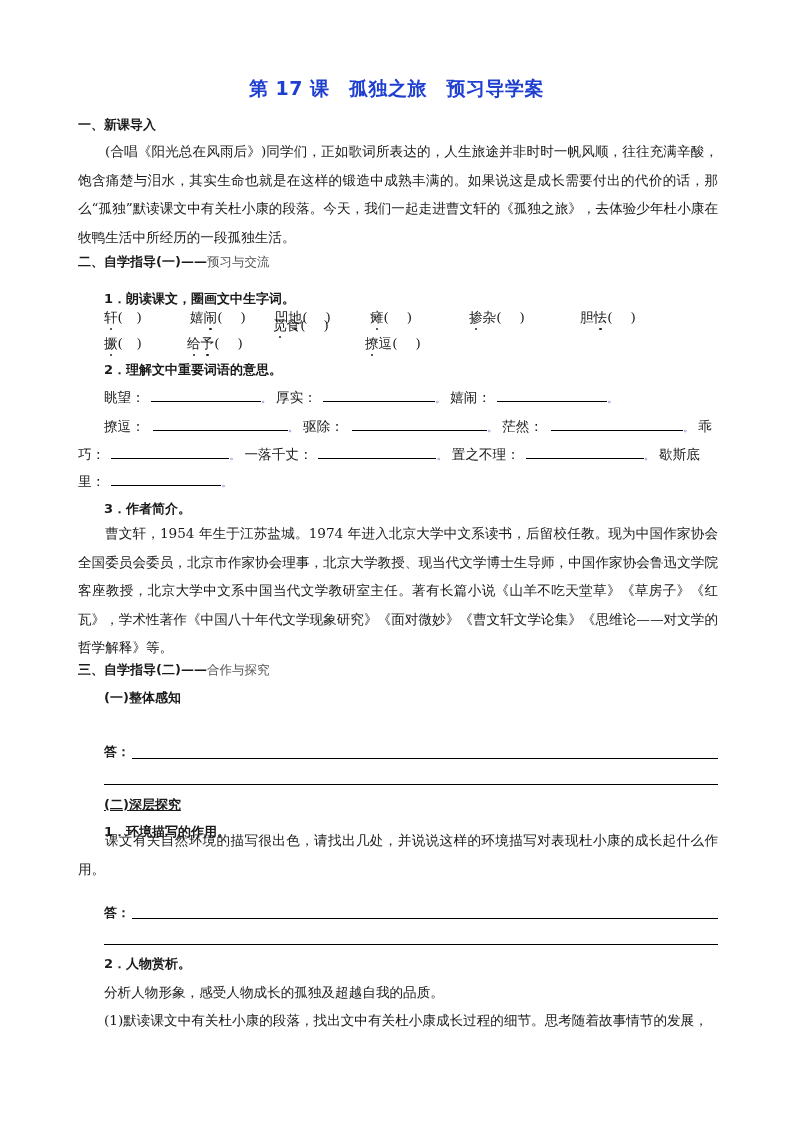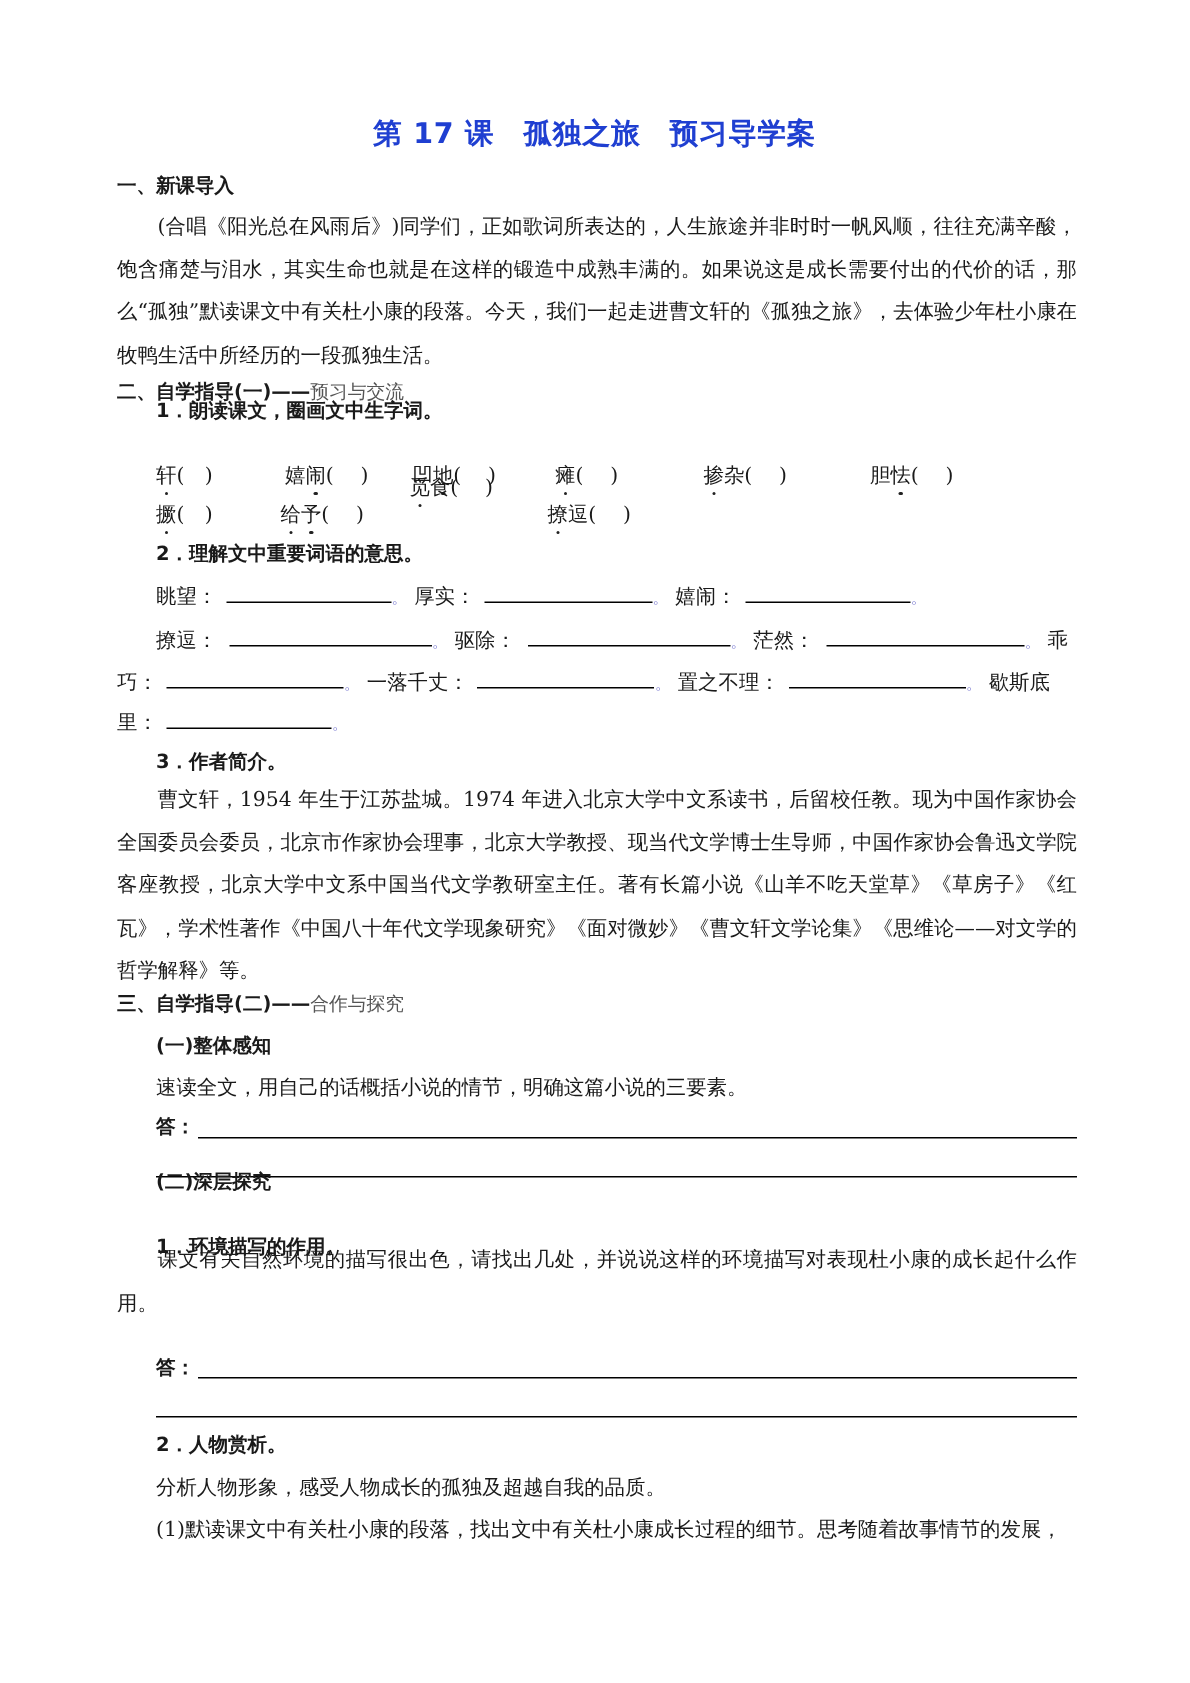--- a/index.html
+++ b/index.html
@@ -30,21 +30,21 @@
 <div class="page">
 
   <div class="title">第 17 课　孤独之旅　预习导学案</div>
 
   <div class="line h1" style="top:116px;">一、新课导入</div>
   <div class="para" style="top:137px;">(合唱《阳光总在风雨后》)同学们，正如歌词所表达的，人生旅途并非时时一帆风顺，往往充满辛酸，饱含痛楚与泪水，其实生命也就是在这样的锻造中成熟丰满的。如果说这是成长需要付出的代价的话，那么“孤独”默读课文中有关杜小康的段落。今天，我们一起走进曹文轩的《孤独之旅》，去体验少年杜小康在牧鸭生活中所经历的一段孤独生活。</div>
 
   <div class="line h1" style="top:253px;">
     <span>二、自学指导(一)——</span><span class="light">预习与交流</span>
   </div>
-  <div class="line ind h2" style="top:266px;text-align:right;">1．朗读课文，圈画文中生字词。</div>
+  <div class="line ind h2" style="top:290px;text-align:right;">1．朗读课文，圈画文中生字词。</div>
 
   <div class="vocab" style="top:308px; left:104px;"><span class="dotc">轩</span><span>(　)</span></div>
   <div class="vocab" style="top:308px; left:190px;"><span>嬉</span><span class="dotc">闹</span><span>(　 )</span></div>
   <div class="vocab" style="top:308px; left:275px;"><span>凹</span><span class="dotc">地</span><span>(　 )</span></div>
   <div class="vocab" style="top:308px; left:370px;"><span class="dotc">瘫</span><span>(　 )</span></div>
   <div class="vocab" style="top:308px; left:469px;"><span class="dotc">掺</span><span>杂</span><span>(　 )</span></div>
   <div class="vocab" style="top:308px; left:580px;"><span>胆</span><span class="dotc">怯</span><span>(　 )</span></div>
 
   <div class="vocab" style="top:334px; left:104px;"><span class="dotc">撅</span><span>(　)</span></div>
   <div class="vocab" style="top:334px; left:187px;"><span class="dotc">给</span><span class="dotc">予</span><span>(　 )</span></div>
@@ -77,26 +77,25 @@
     <span>里：</span><span class="blank" style="width:110px;margin-left:6px;"></span><span class="pd">。</span>
   </div>
 
   <div class="line ind h2" style="top:500px;">3．作者简介。</div>
   <div class="para" style="top:519px;">曹文轩，1954 年生于江苏盐城。1974 年进入北京大学中文系读书，后留校任教。现为中国作家协会全国委员会委员，北京市作家协会理事，北京大学教授、现当代文学博士生导师，中国作家协会鲁迅文学院客座教授，北京大学中文系中国当代文学教研室主任。著有长篇小说《山羊不吃天堂草》《草房子》《红瓦》，学术性著作《中国八十年代文学现象研究》《面对微妙》《曹文轩文学论集》《思维论——对文学的哲学解释》等。</div>
 
   <div class="line h1" style="top:661px;">
     <span>三、自学指导(二)——</span><span class="light">合作与探究</span>
   </div>
   <div class="line ind h2" style="top:689px;">(一)整体感知</div>
-  <div class="line ind" style="top:716px;">速读全文，用自己的话概括小说的情节，明确这篇小说的三要素。</div>
   <div class="line ind h2" style="top:743px;">答：</div>
   <div class="ansline" style="top:758px; left:132px; width:586px;"></div>
   <div class="ansline" style="top:784px; left:104px; width:614px;"></div>
 
-  <div class="line ind h2" style="top:780px;">(二)深层探究</div>
+  <div class="line ind h2" style="top:796px;text-decoration:underline;">(二)深层探究</div>
   <div class="line ind h2" style="top:823px;">1．环境描写的作用。</div>
   <div class="para" style="top:826px;">课文有关自然环境的描写很出色，请找出几处，并说说这样的环境描写对表现杜小康的成长起什么作用。</div>
   <div class="line ind h2" style="top:904px;">答：</div>
   <div class="ansline" style="top:918px; left:132px; width:586px;"></div>
   <div class="ansline" style="top:944px; left:104px; width:614px;"></div>
 
   <div class="line ind h2" style="top:955px;">2．人物赏析。</div>
   <div class="line ind" style="top:983px;">分析人物形象，感受人物成长的孤独及超越自我的品质。</div>
   <div class="line ind" style="top:1011px;">(1)默读课文中有关杜小康的段落，找出文中有关杜小康成长过程的细节。思考随着故事情节的发展，</div>
 

